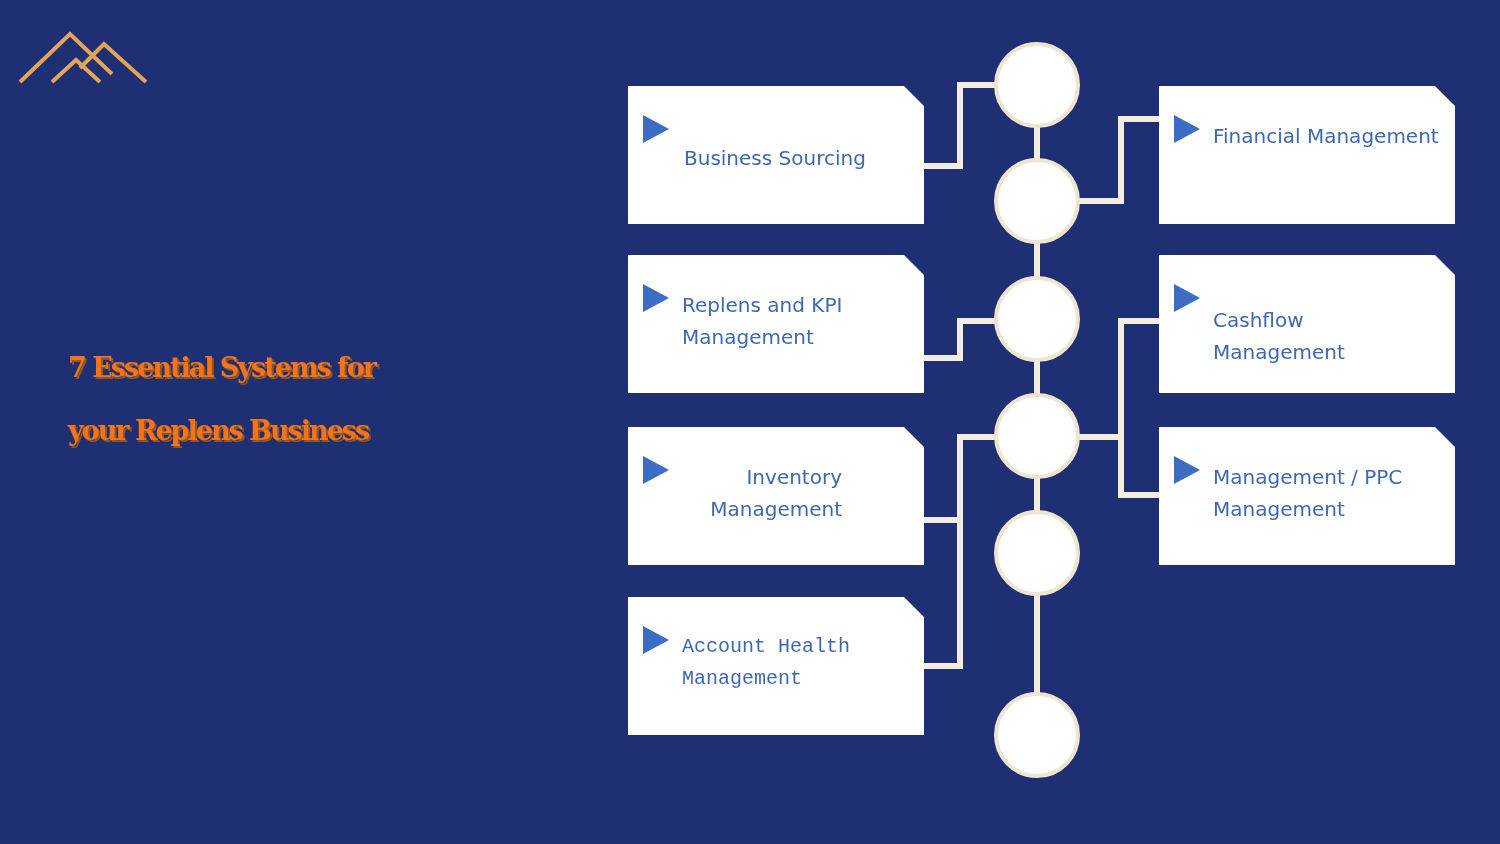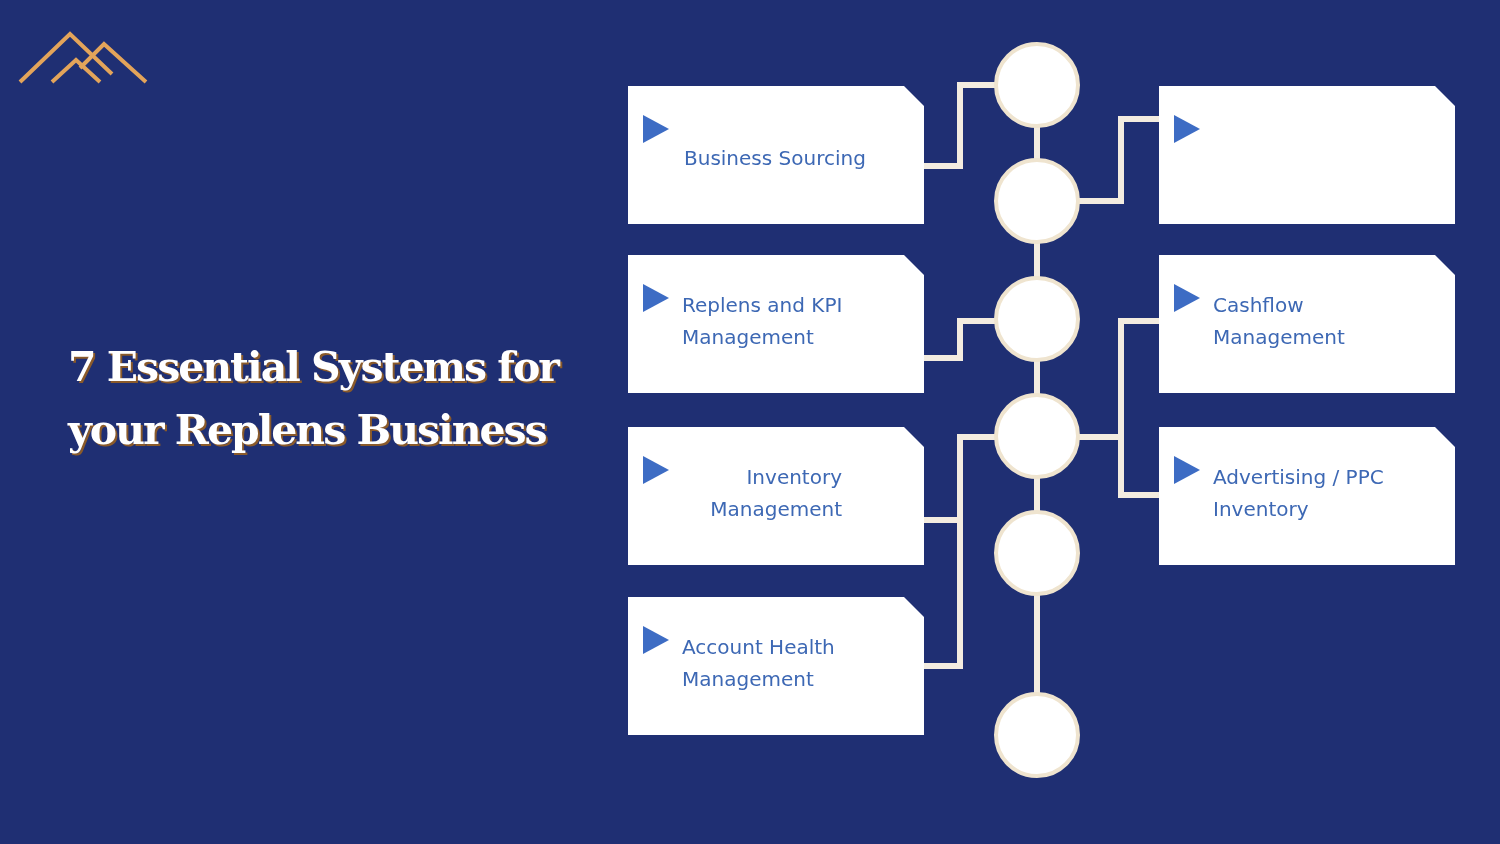--- a/index.html
+++ b/index.html
@@ -1,18 +1,18 @@
 <!DOCTYPE html>
 <html><head>
 <meta charset="utf-8">
 <style>
   html, body { margin:0; padding:0; }
   body { width:1500px; height:844px; background:#1f2f73; position:relative; overflow:hidden; font-family:"DejaVu Sans", sans-serif; }
   .logo { position:absolute; left:18px; top:28px; width:134px; height:60px; }
-  .title { position:absolute; left:68px; top:336px; width:520px; font-family:"DejaVu Serif", serif; font-weight:bold; font-size:41px; line-height:63px; color:#ffffff; letter-spacing:-2px; text-shadow: 2px 2px 0 #8a5a2a; }
+  .title { position:absolute; left:68px; top:336px; width:520px; font-family:"DejaVu Serif", serif; font-weight:bold; font-size:27px; line-height:63px; color:#f97316; letter-spacing:-2px; text-shadow: 2px 2px 0 #8a5a2a; }
   .title div { white-space:nowrap; }
   svg.diagram { position:absolute; left:0; top:0; width:1500px; height:844px; }
   .card { position:absolute; width:296px; height:138px; background:#ffffff;
           clip-path: polygon(0 0, 276px 0, 296px 20px, 296px 100%, 0 100%); }
   .card .tri { position:absolute; left:15px; top:29px; width:0; height:0;
           border-top:14px solid transparent; border-bottom:14px solid transparent; border-left:26px solid #3d6cc4; }
   .card .label { position:absolute; left:54px; top:34px; width:230px; font-size:20px; line-height:32px; color:#3d68b4; }
   .card .label.single { top:56px; }
 </style>
 </head>
@@ -59,28 +59,29 @@
   <div class="label single" style="left:56px;">Business Sourcing</div>
 </div>
 <div class="card" style="left:628px; top:255px;padding-left:44px;">
   <div class="tri"></div>
   <div class="label" style="width:190px;">Replens and KPI Management</div>
 </div>
 <div class="card" style="left:628px; top:427px;text-align:right;">
   <div class="tri"></div>
   <div class="label" style="width:160px;">Inventory Management</div>
 </div>
-<div class="card" style="left:628px; top:597px;">
+<div class="card" style="left:628px; top:597px;font-family:Liberation Mono, monospace;">
   <div class="tri"></div>
   <div class="label" style="width:180px;">Account Health Management</div>
 </div>
 
 <div class="card" style="left:1159px; top:86px;">
   <div class="tri"></div>
+  <div class="label" style="top:34px;">Financial Management</div>
 </div>
 <div class="card" style="left:1159px; top:255px;">
   <div class="tri"></div>
-  <div class="label" style="width:150px;">Cashflow Management</div>
+  <div class="label" style="width:150px;margin-top:15px;">Cashflow Management</div>
 </div>
 <div class="card" style="left:1159px; top:427px;">
   <div class="tri"></div>
-  <div class="label" style="width:200px;">Advertising / PPC Inventory</div>
+  <div class="label" style="width:200px;">Management / PPC Management</div>
 </div>
 
 </body></html>

